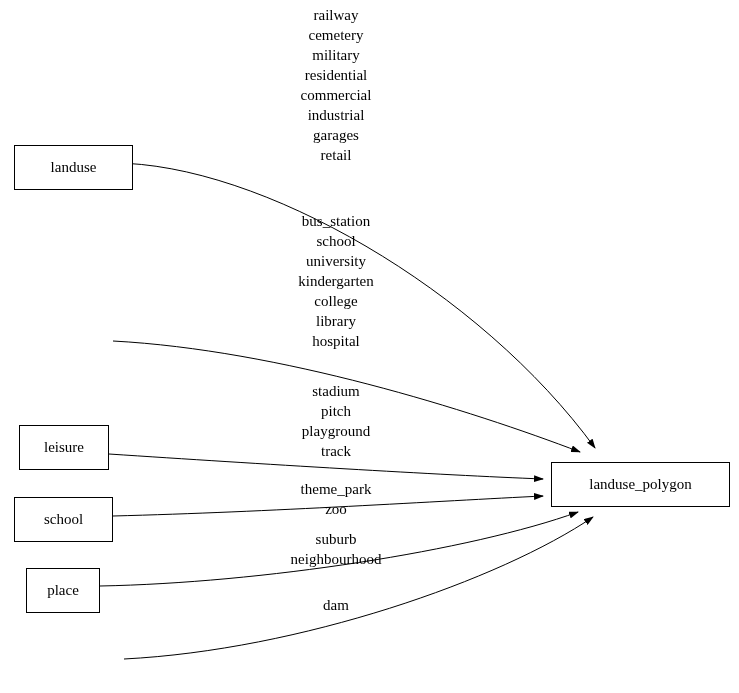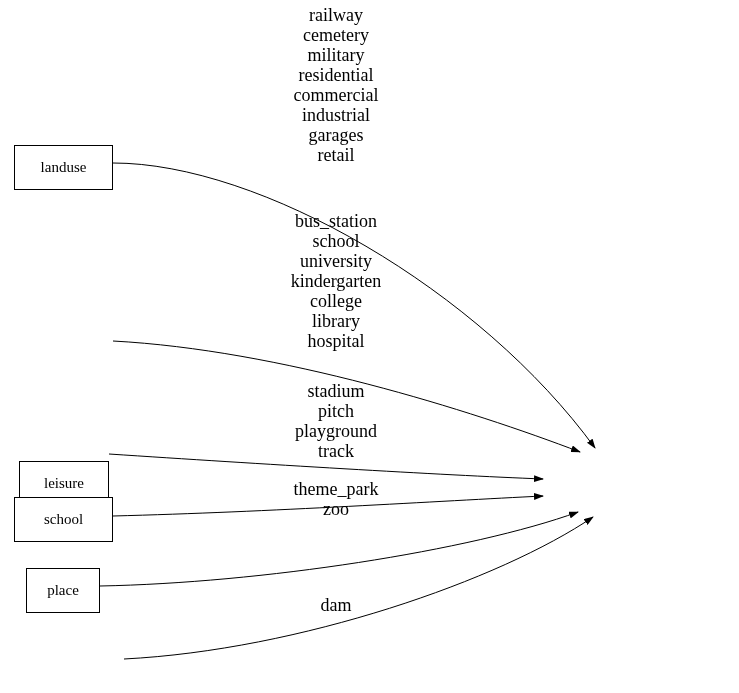--- a/index.html
+++ b/index.html
@@ -35,21 +35,21 @@
     line-height: 1;
     display: flex;
     align-items: center;
     justify-content: center;
     white-space: nowrap;
   }
   .edge-label {
     position: absolute;
     color: #000000;
     font-family: "Liberation Serif", serif;
-    font-size: 18px;
+    font-size: 15px;
     line-height: 20px;
     text-align: center;
     white-space: pre;
     transform: translateX(-50%);
   }
 </style>
 </head>
 <body>
 
 <div id="diagram">
@@ -67,38 +67,41 @@
 
     <path d="M 109,454 C 260,464 440,475 543,479" fill="none" stroke="#000000" stroke-width="1" marker-end="url(#arrow)"></path>
 
     <path d="M 113,516 C 270,512 440,501 543,496" fill="none" stroke="#000000" stroke-width="1" marker-end="url(#arrow)"></path>
 
     <path d="M 100,586 C 260,583 470,551 578,512" fill="none" stroke="#000000" stroke-width="1" marker-end="url(#arrow)"></path>
 
     <path d="M 124,659 C 300,650 500,580 593,517" fill="none" stroke="#000000" stroke-width="1" marker-end="url(#arrow)"></path>
   </svg>
 
-  <div class="node" style="left:14px; top:145px; width:99px; height:45px;">
+  <div class="node" style="left:14px; top:145px; width:119px; height:45px;">
     <span>landuse</span>
   </div>
 
 
-  <div class="node" style="left:19px; top:425px; width:90px; height:45px;margin-top:36px;">
+  <div class="node" style="left:19px; top:425px; width:90px; height:45px;">
     <span>leisure</span>
   </div>
 
   <div class="node" style="left:14px; top:497px; width:99px; height:45px;">
     <span>school</span>
   </div>
 
   <div class="node" style="left:26px; top:568px; width:74px; height:45px;">
     <span>place</span>
   </div>
 
 
+  <div class="node" style="left:551px; top:462px; width:179px; height:45px;">
+    <span>landuse_polygon</span>
+  </div>
 
   <div class="edge-label" style="left:336px; top:5px;">railway
 cemetery
 military
 residential
 commercial
 industrial
 garages
 retail</div>
 
@@ -111,16 +114,18 @@
 hospital</div>
 
   <div class="edge-label" style="left:336px; top:381px;">stadium
 pitch
 playground
 track</div>
 
   <div class="edge-label" style="left:336px; top:479px;">theme_park
 zoo</div>
 
+  <div class="edge-label" style="left:336px; top:529px;">suburb
+neighbourhood</div>
 
   <div class="edge-label" style="left:336px; top:595px;">dam</div>
 
 </div>
 
 </body></html>

